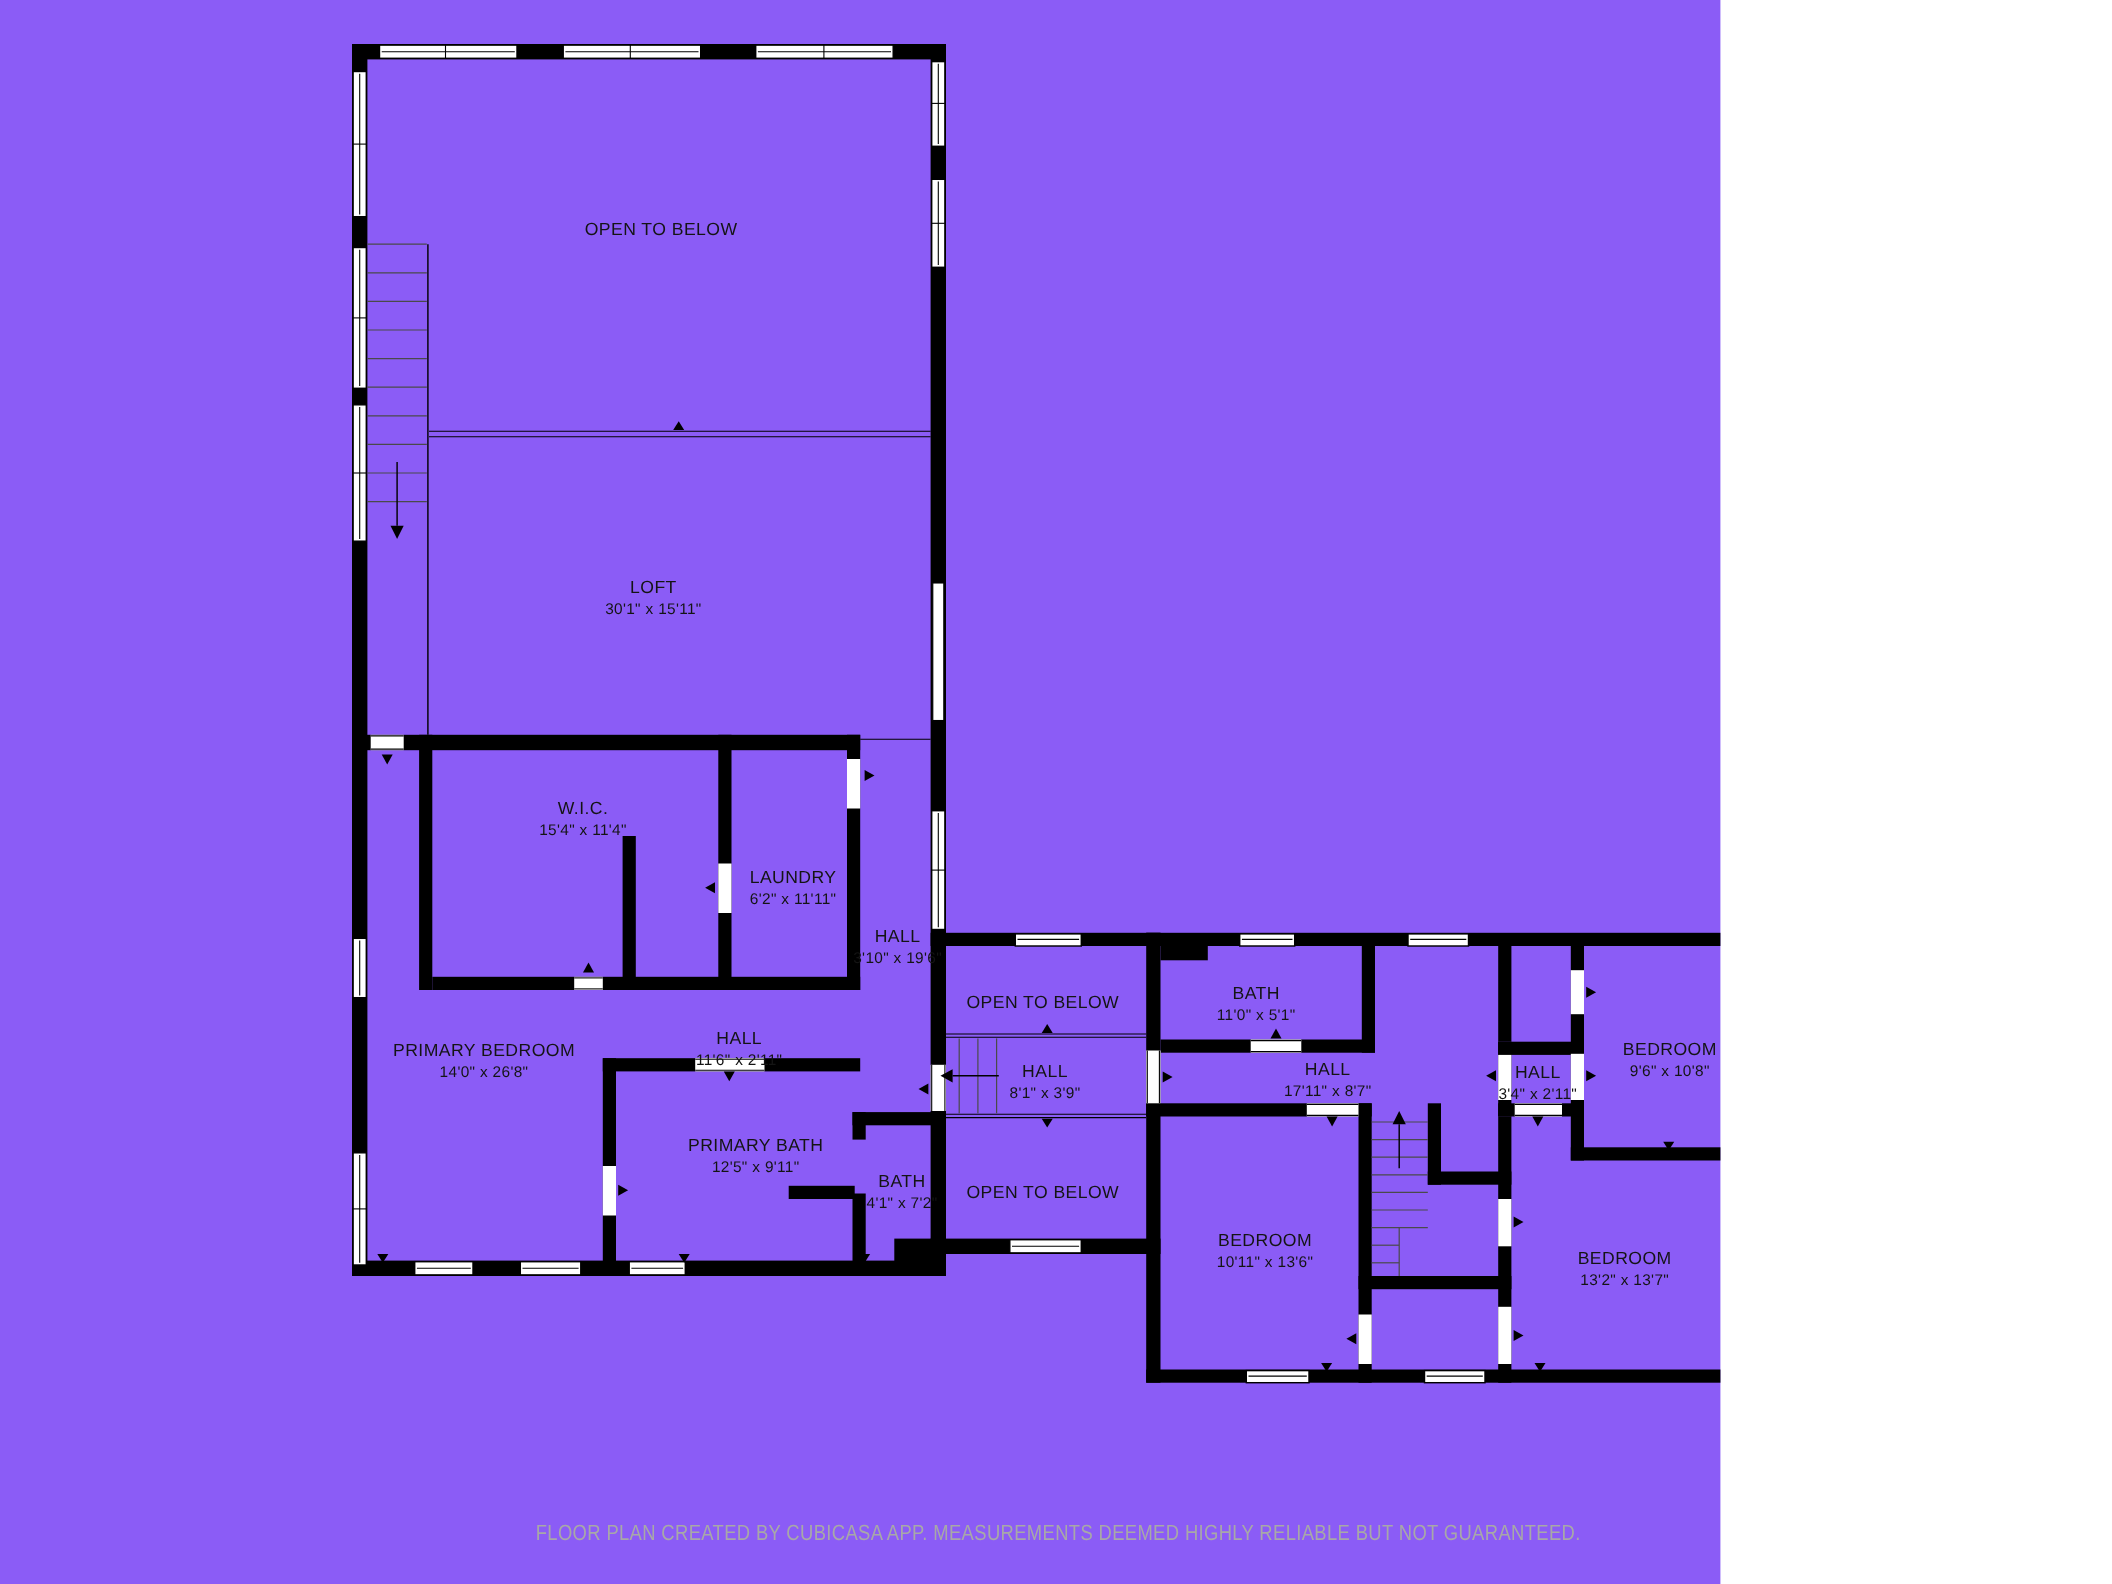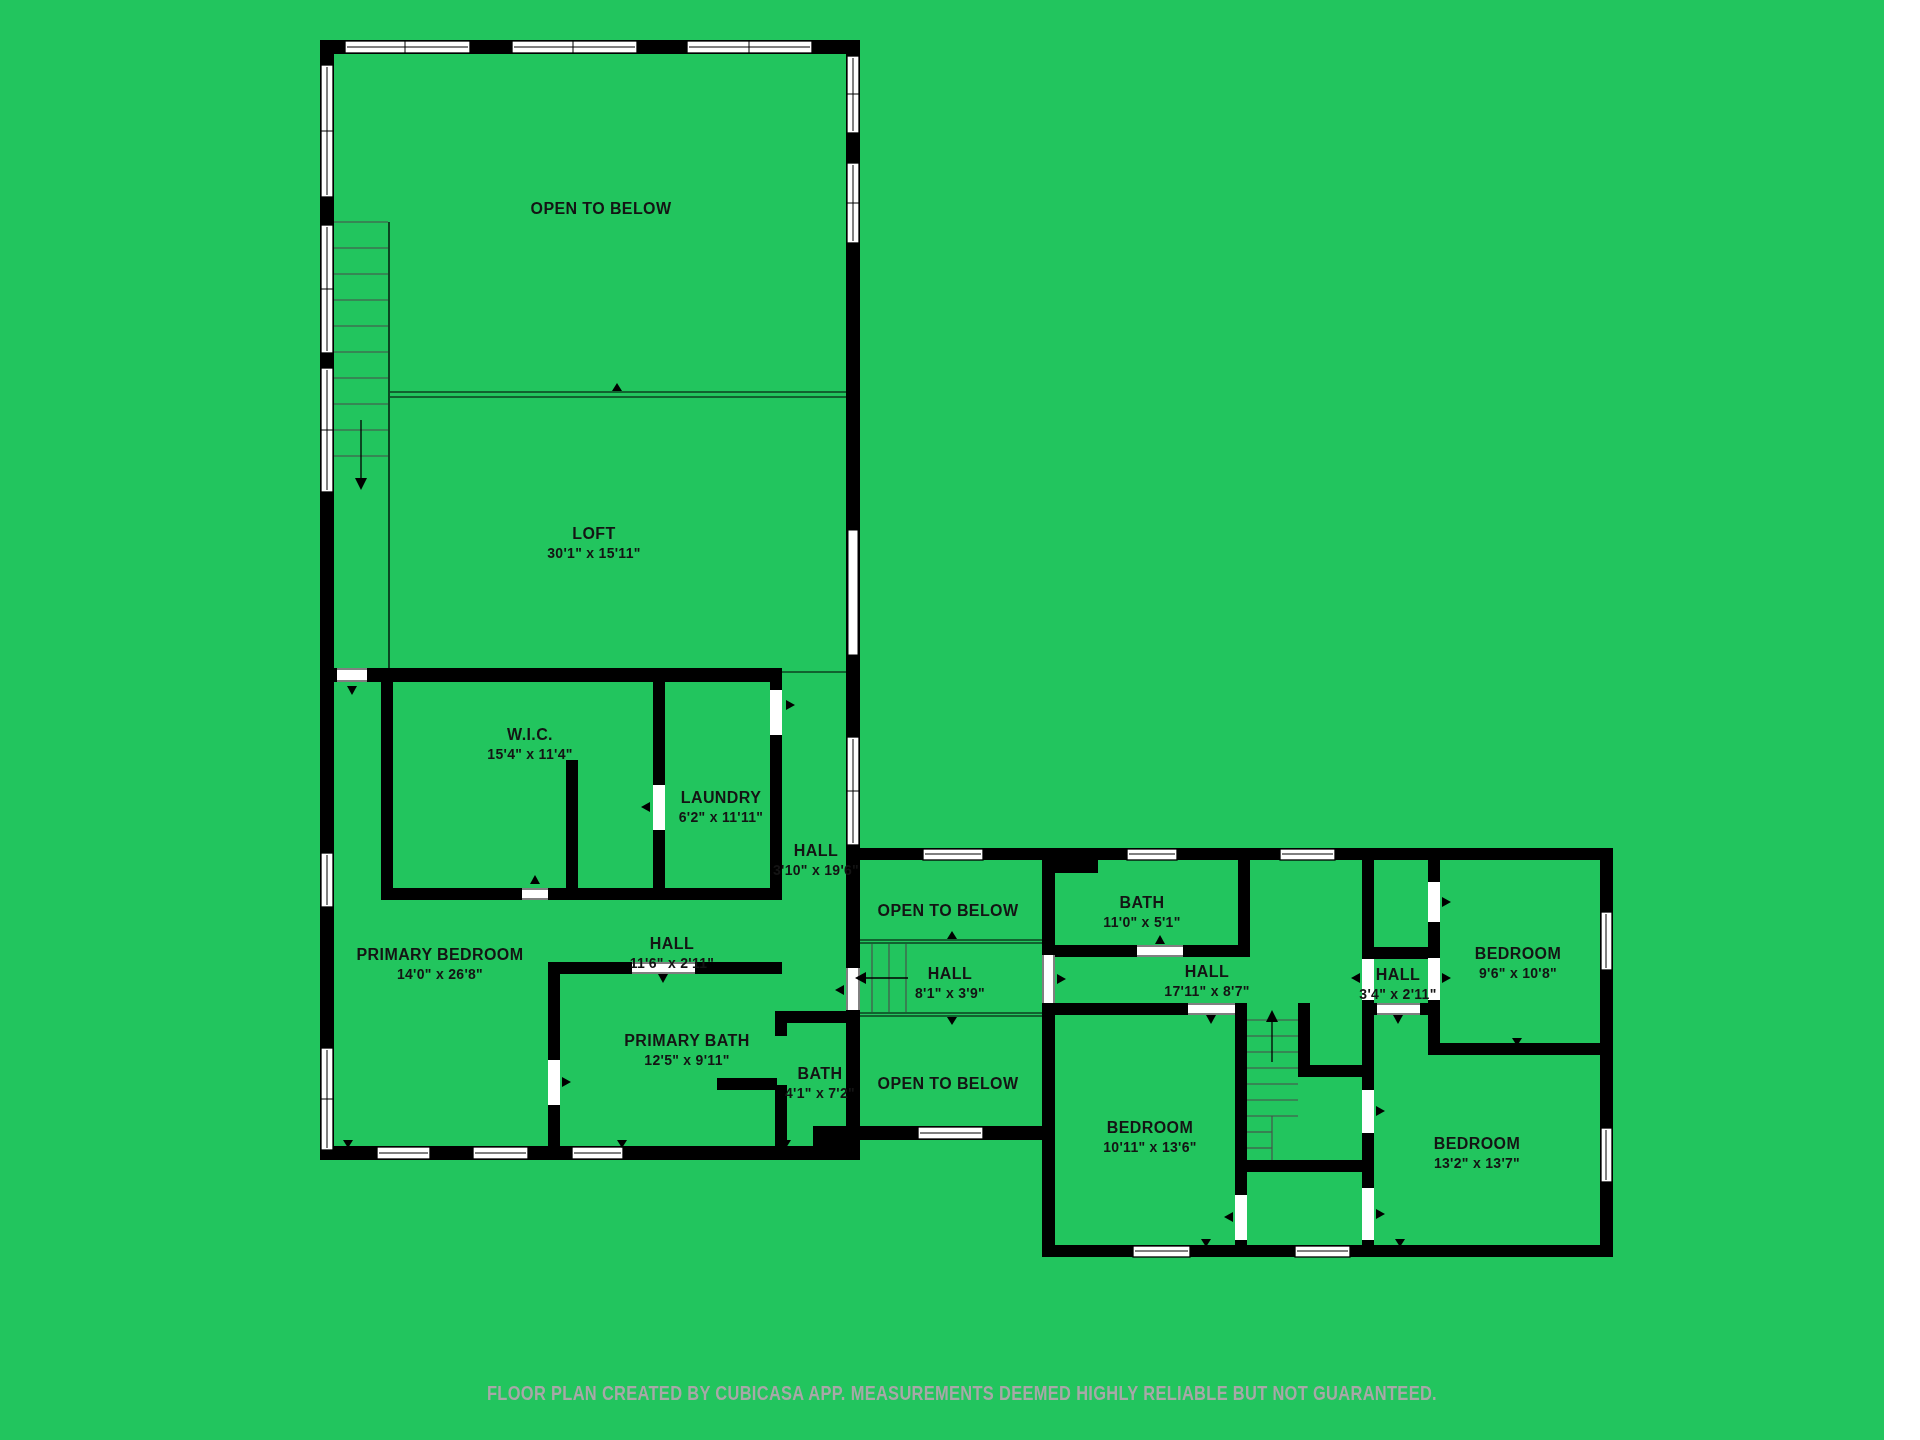--- a/index.html
+++ b/index.html
@@ -1,16 +1,16 @@
 <!DOCTYPE html>
 <html><head>
 <meta charset="utf-8">
 <style>
   html,body{margin:0;padding:0;background:#fff;}
-  .page{position:relative;width:1884px;height:1440px;background:#22c55e;overflow:hidden;font-weight:bold;}
+  .page{position:relative;width:1564px;height:1440px;background:#8b5cf6;overflow:hidden;}
   svg{display:block;}
   .wall{fill:#000;}
   .gap{fill:#fff;}
   .win{fill:#fff;stroke:#000;stroke-width:1.3;}
   .wink{fill:#fff;stroke:#000;stroke-width:1;}
   .wl{stroke:#000;stroke-width:1;}
   .thin{stroke:#000;stroke-width:1.3;}
   .tread{stroke:#4a4a4a;stroke-width:1.1;}
   .tri{fill:#000;}
   text{fill:#141414;font-family:"Liberation Sans",sans-serif;text-anchor:middle;}

